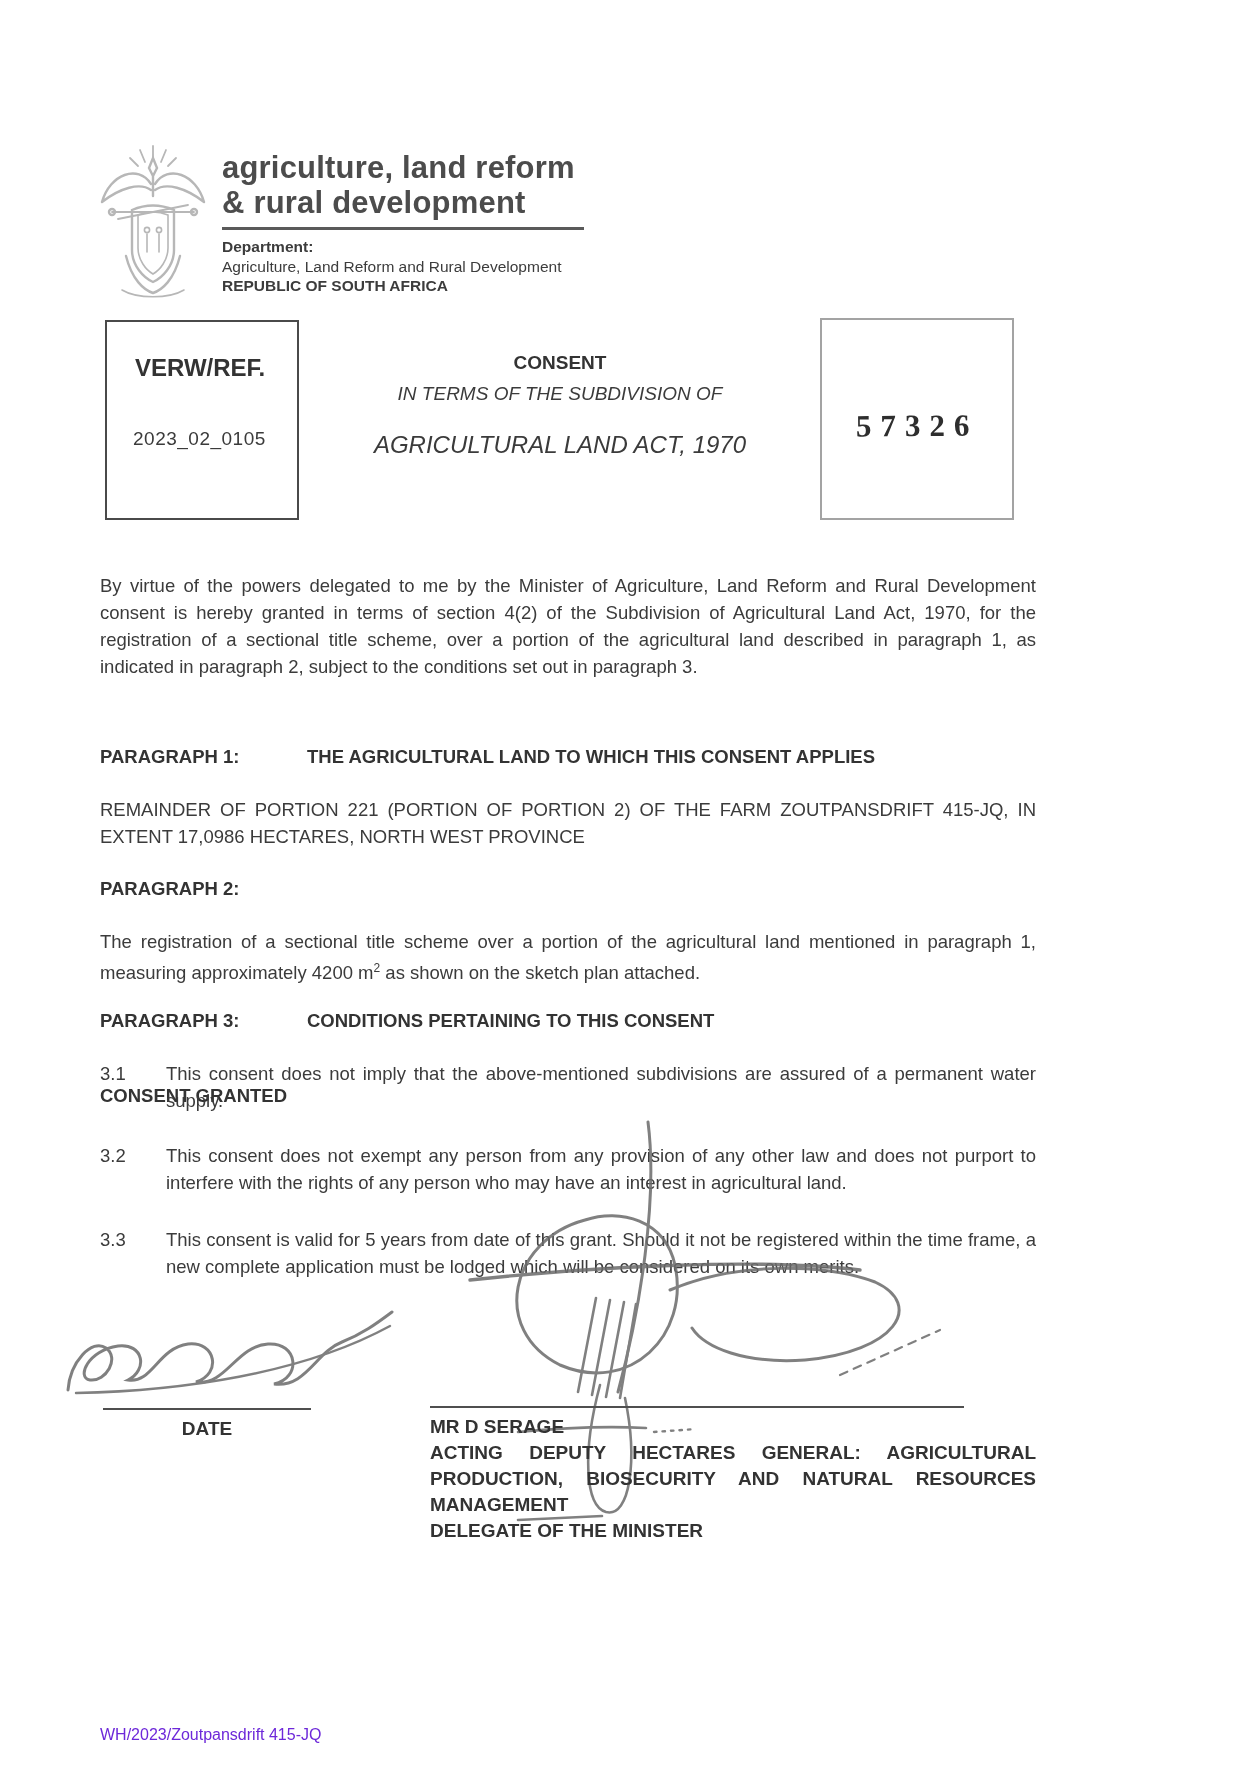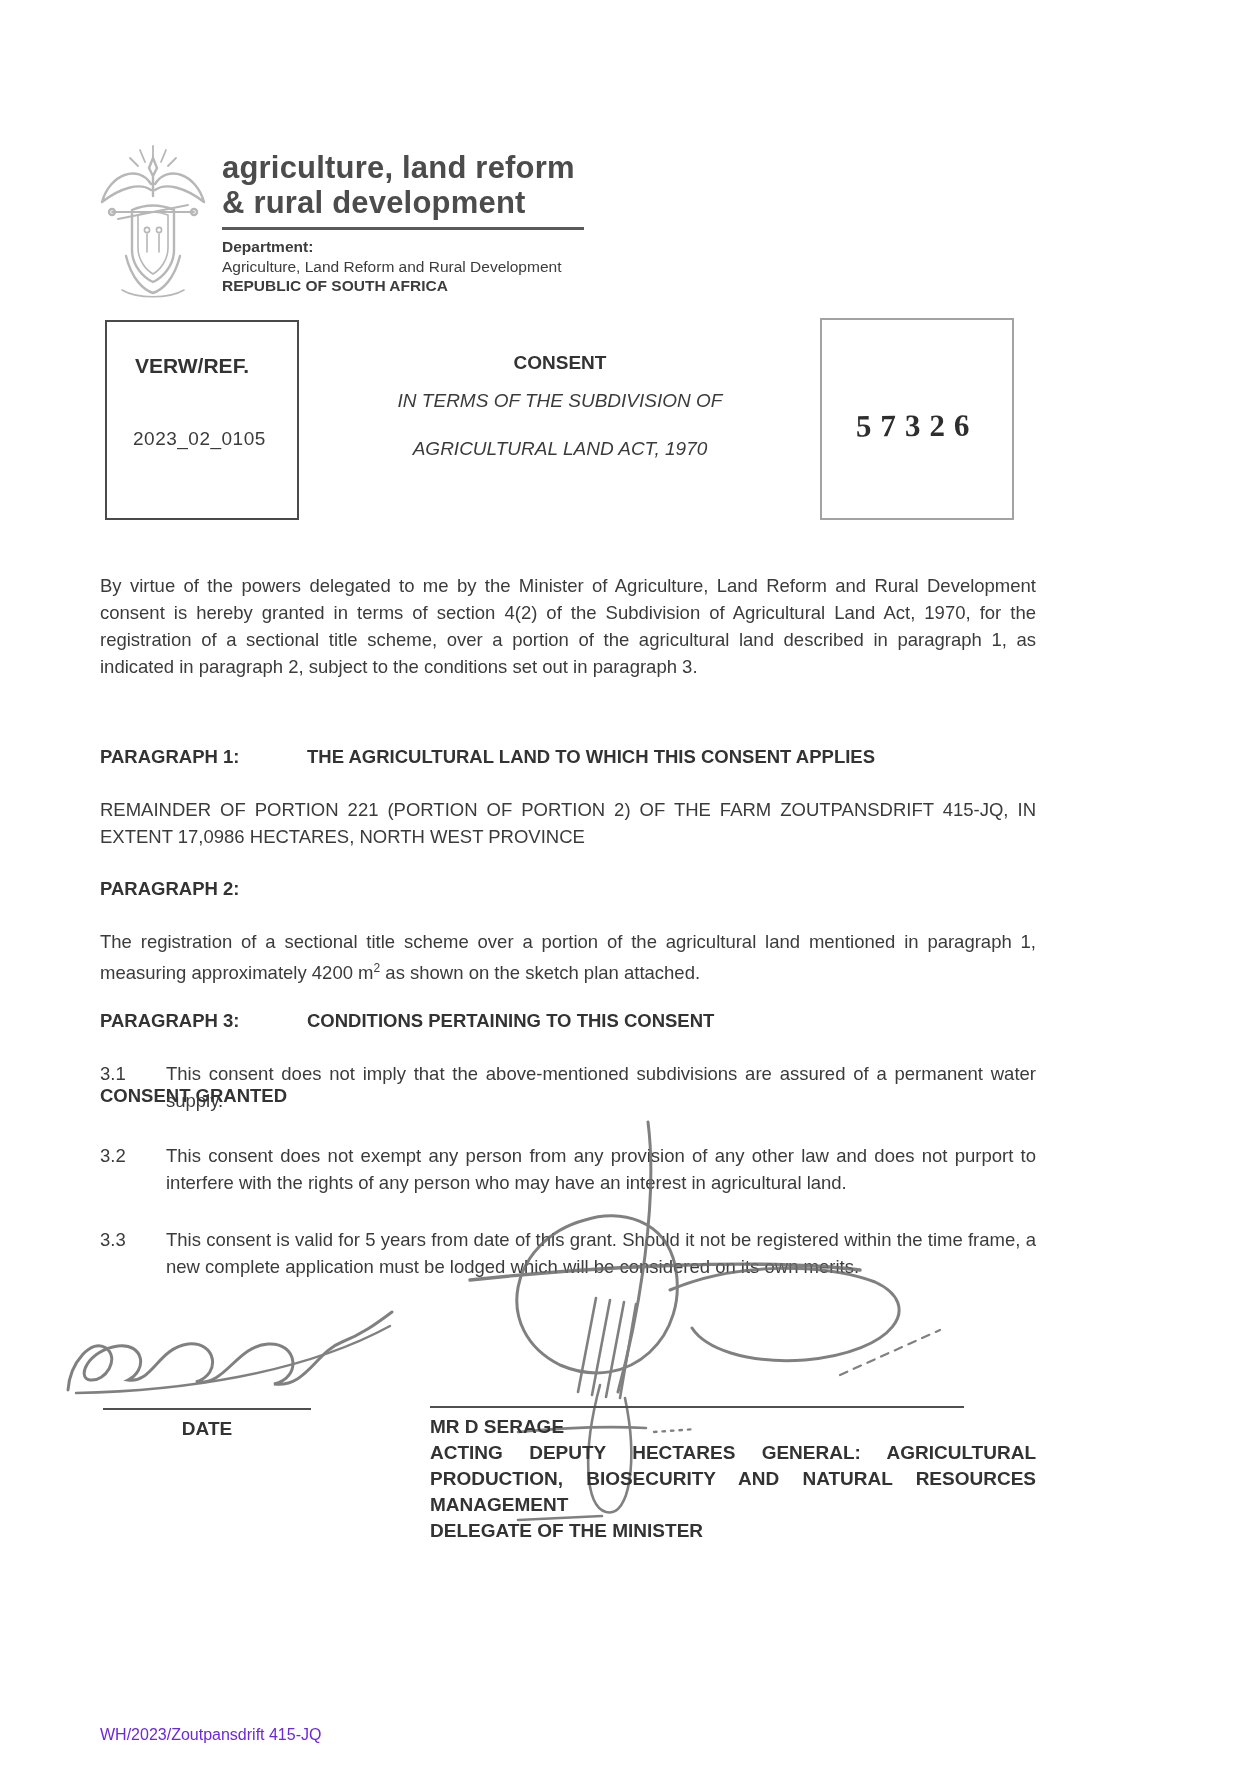--- a/index.html
+++ b/index.html
@@ -17,26 +17,26 @@
   .header-text{position:absolute;left:222px;top:150px;width:640px;}
   .dept-title{font-size:31px;line-height:35px;font-weight:bold;color:#4c4c4c;letter-spacing:0.2px;}
   .dept-rule{width:362px;border-bottom:3px solid #5a5a5a;margin-top:7px;margin-bottom:7px;}
   .dept-small{font-size:15.5px;line-height:19.5px;color:#3c3c3c;}
   .bold{font-weight:bold;}
   
   .ref-box{
     position:absolute;left:105px;top:320px;width:190px;height:196px;
     border:2px solid #4a4a4a;
   }
-  .ref-label{position:absolute;left:28px;top:32px;font-size:21px;font-weight:bold;color:#333;}
+  .ref-label{position:absolute;left:28px;top:32px;font-size:24px;font-weight:bold;color:#333;}
   .ref-number{position:absolute;left:26px;top:106px;font-size:19px;color:#3b3b3b;letter-spacing:0.5px;}
   .title-block{position:absolute;left:350px;top:352px;width:420px;text-align:center;}
   .title-line1{font-size:19px;font-weight:bold;color:#333;}
-  .title-line2{font-size:19px;font-style:italic;color:#3b3b3b;margin-top:16px;}
-  .title-line3{font-size:19px;font-style:italic;color:#3b3b3b;margin-top:26px;}
+  .title-line2{font-size:19px;font-style:italic;color:#3b3b3b;margin-top:9px;}
+  .title-line3{font-size:24px;font-style:italic;color:#3b3b3b;margin-top:26px;}
   .stamp-box{
     position:absolute;left:820px;top:318px;width:190px;height:198px;
     border:2px solid #a3a3a3;
     display:flex;align-items:center;justify-content:center;
   }
   .stamp-number{
     font-family:"Liberation Serif", serif;
     font-size:31px;font-weight:bold;color:#2e2e2e;
     letter-spacing:9px;margin-top:14px;
     transform:rotate(-0.5deg);

